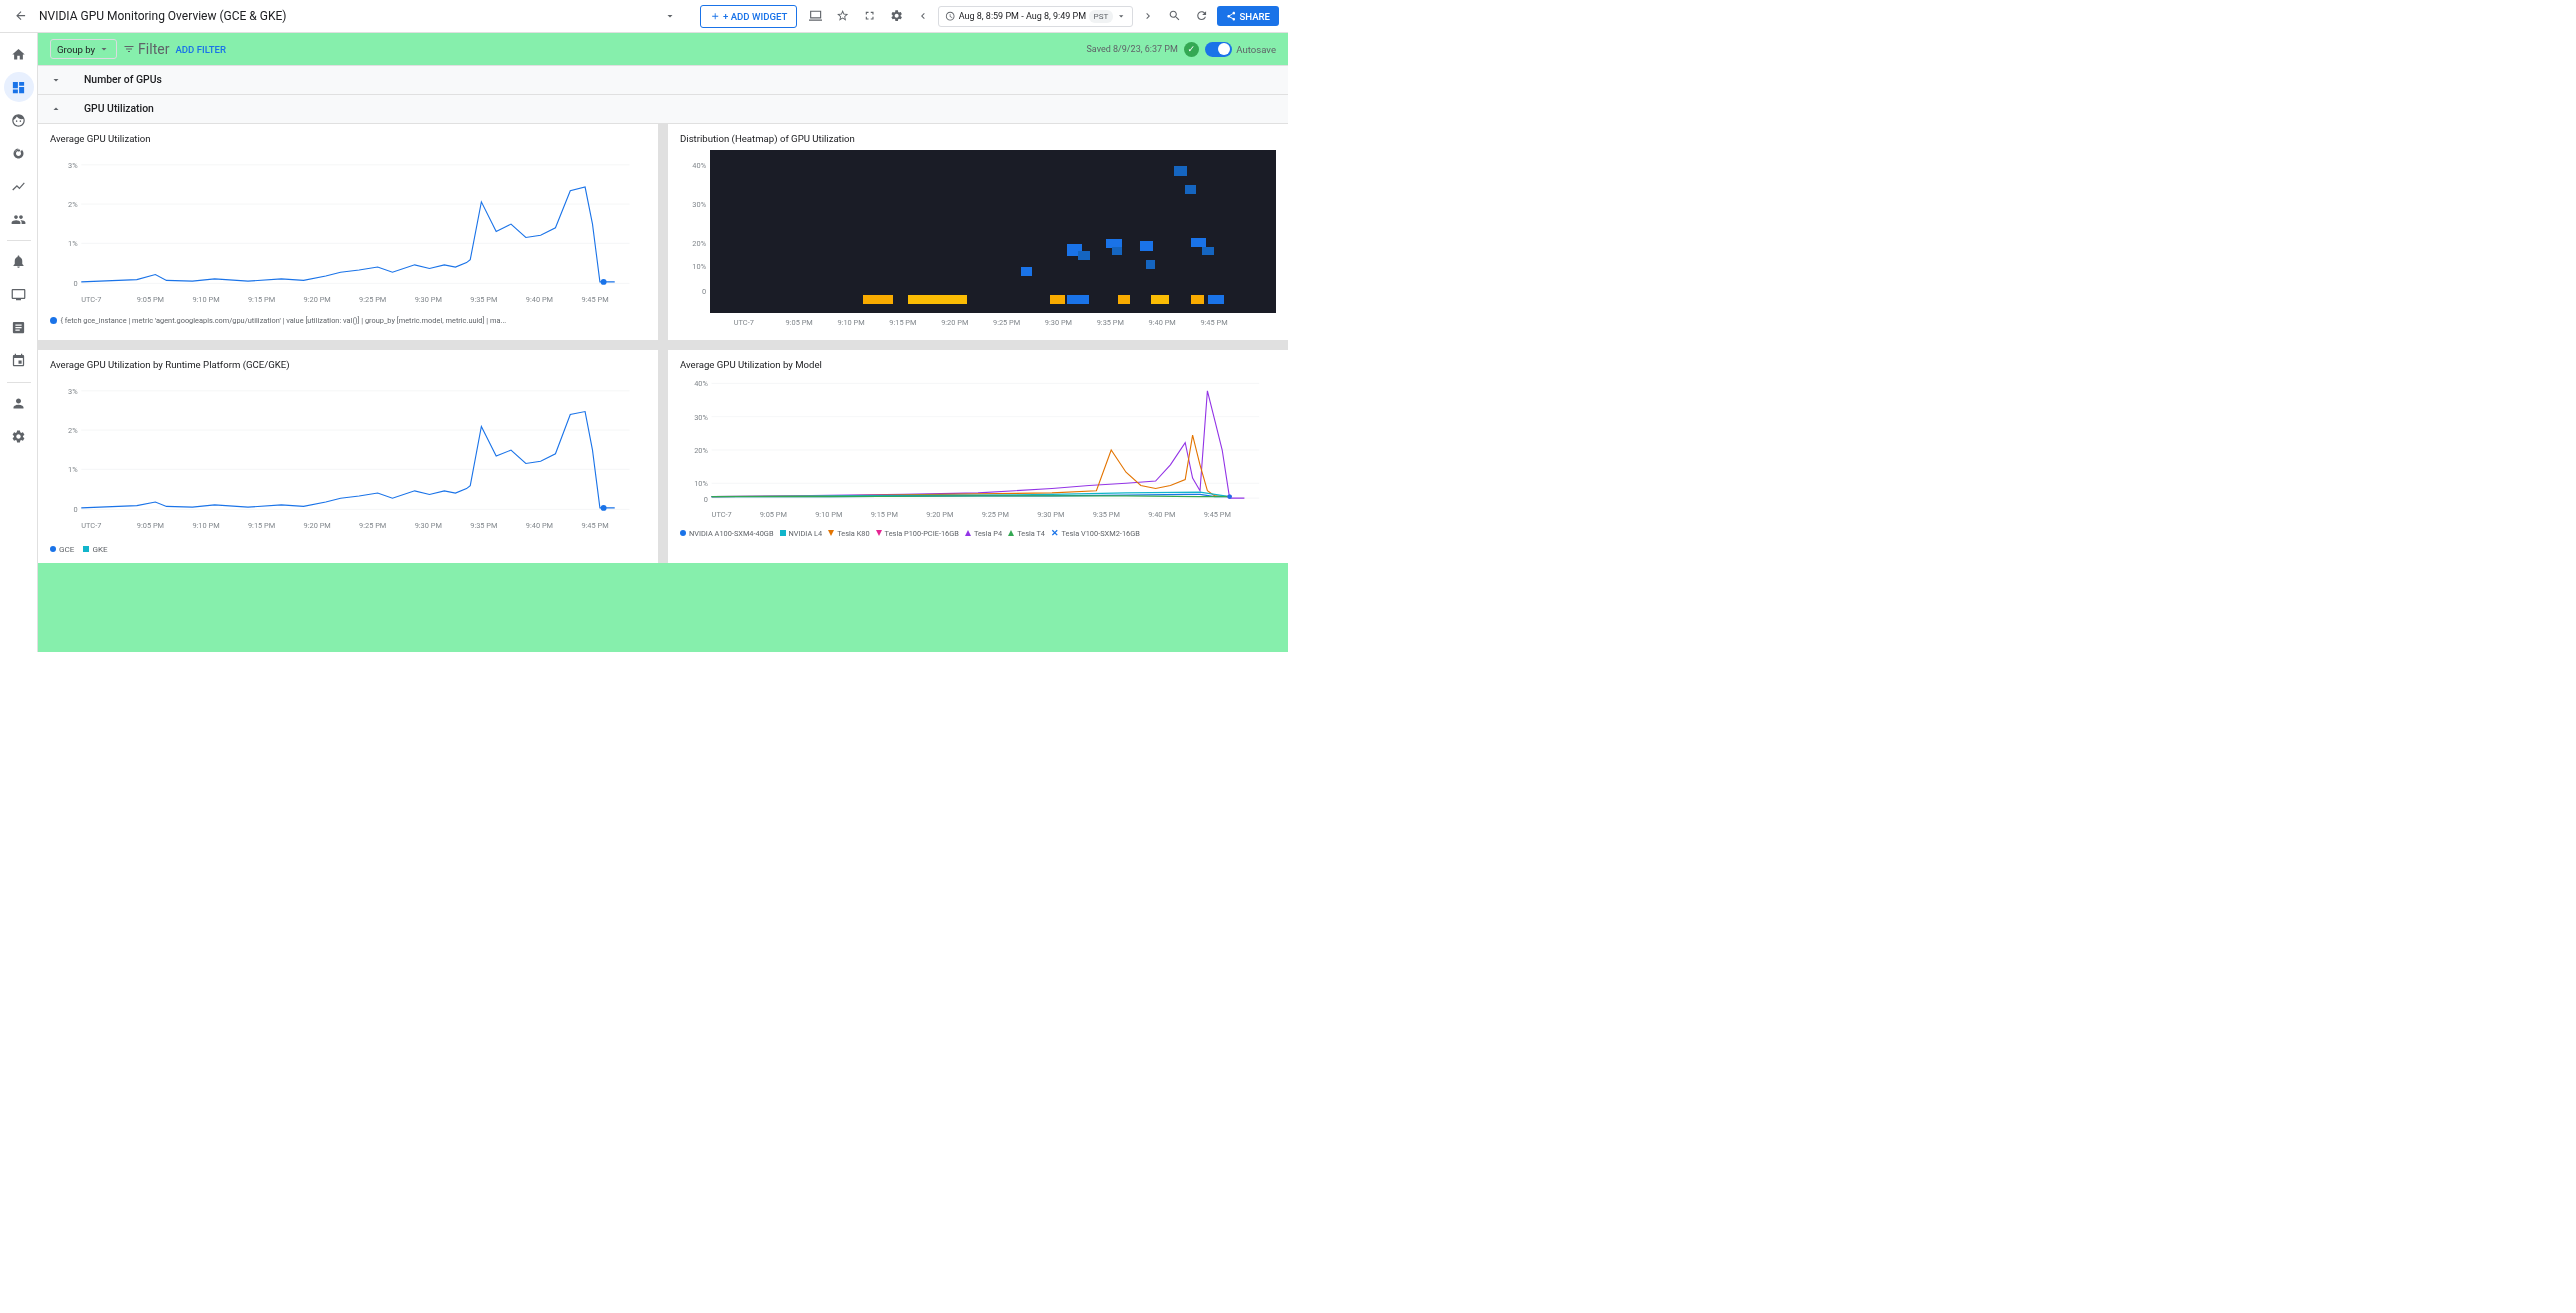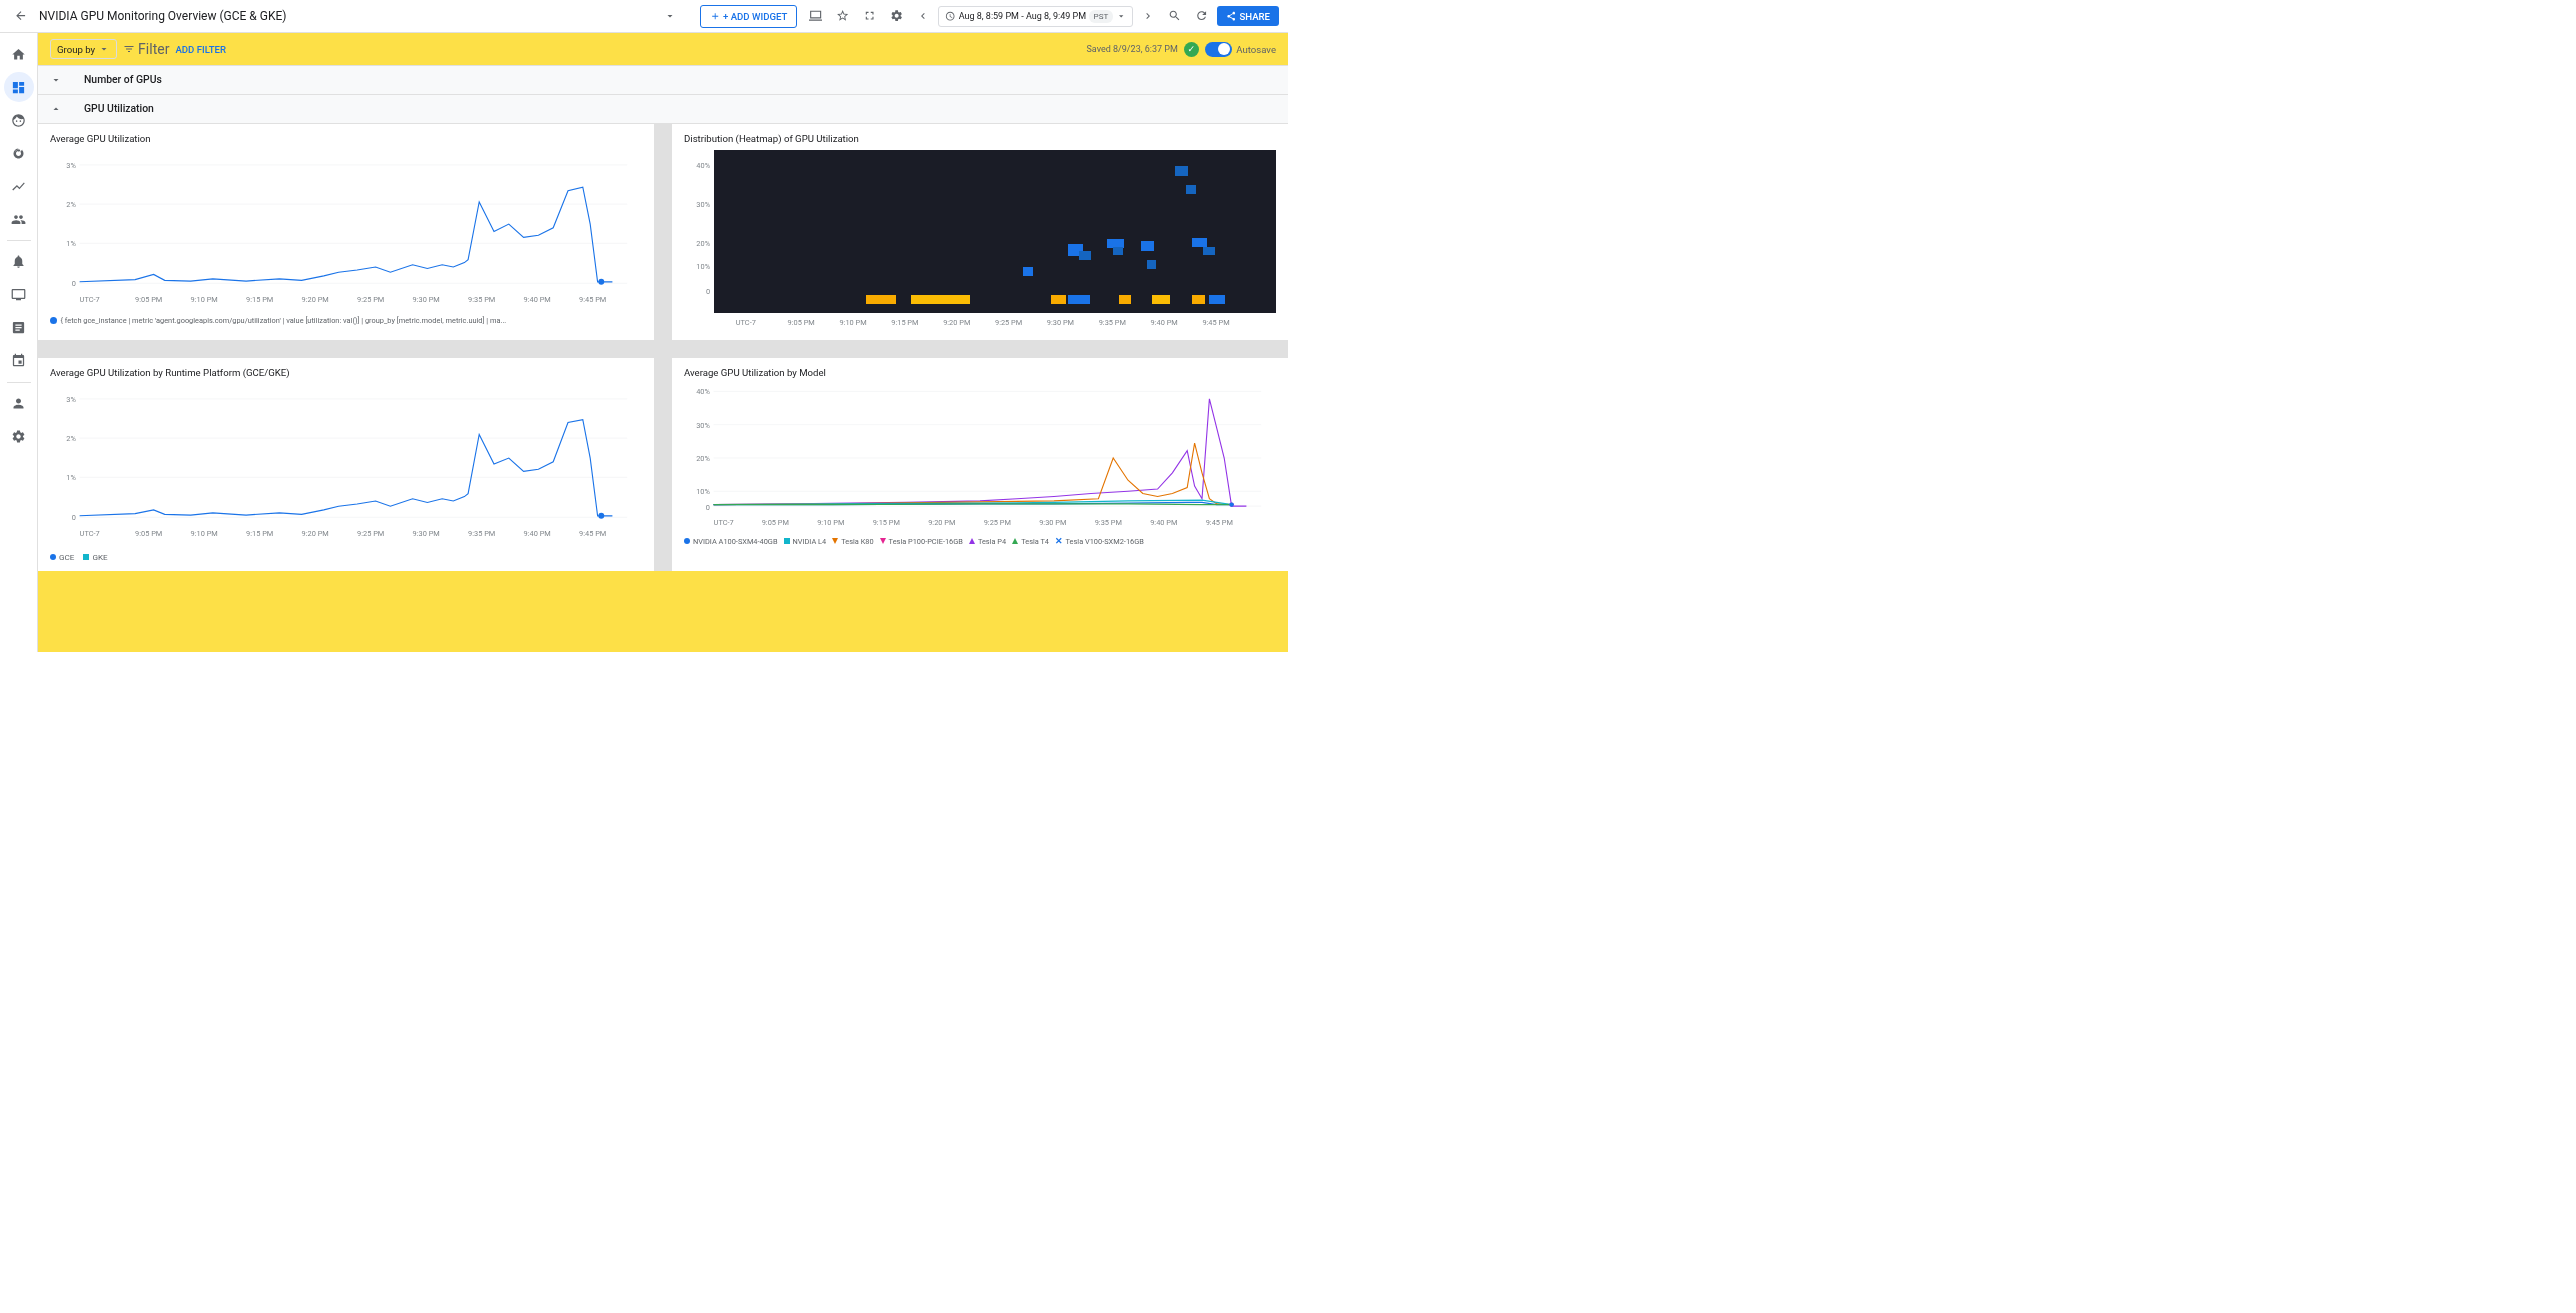--- a/index.html
+++ b/index.html
@@ -35,21 +35,21 @@
     }
 
     
     .layout { display: flex; height: calc(657px - 38px); }
     .sidebar { width: 38px; border-right: 0.7px solid #e0e0e0; display: flex; flex-direction: column; align-items: center; padding: 6px 0; gap: 3px; flex-shrink: 0; }
     .sidebar-icon { width: 30px; height: 30px; display: flex; align-items: center; justify-content: center; border-radius: 50%; cursor: pointer; color: #5f6368; }
     .sidebar-icon.active { background: #e8f0fe; color: #1a73e8; }
     .sidebar-divider { width: 24px; height: 0.7px; background: #e0e0e0; margin: 3px 0; }
 
     
-    .main { flex: 1; overflow-y: auto; background: #fde047; }
+    .main { flex: 1; overflow-y: auto; background: #86efac; }
     
     
     .filter-bar {
       display: flex; align-items: center; gap: 6px;
       padding: 6px 12px; border-bottom: 0.7px solid #e0e0e0;
       height: 33px;
     }
     .group-by-btn {
       display: flex; align-items: center; gap: 3px;
       border: 0.7px solid #dadce0; border-radius: 3px;
@@ -69,21 +69,21 @@
     
     .section { margin: 0; }
     .section-header {
       display: flex; align-items: center; gap: 22px;
       padding: 7.4px 12px; background: #f8f9fa; border-bottom: 0.7px solid #e0e0e0;
       cursor: pointer;
     }
     .section-title { font-size: 10.4px; font-weight: 500; color: #202124; }
 
     
-    .charts-grid { display: grid; grid-template-columns: 1fr 1fr; gap: 18px; background: #e0e0e0; }
+    .charts-grid { display: grid; grid-template-columns: 1fr 1fr; gap: 10px; background: #e0e0e0; }
     .chart-card { background: #fff; padding: 9px 12px; }
     .chart-title { font-size: 9.6px; color: #202124; margin-bottom: 6px; font-weight: 400; }
     .chart-svg { width: 100%; }
     
     .chart-legend { display: flex; align-items: center; gap: 9px; margin-top: 3px; font-size: 8.1px; color: #5f6368; flex-wrap: wrap; }
     .legend-item { display: flex; align-items: center; gap: 3px; }
     .legend-dot { width: 6px; height: 6px; border-radius: 50%; display: inline-block; }
     .legend-square { width: 6px; height: 6px; display: inline-block; }
 
     .y-axis-label { font-size: 10px; fill: #80868b; }

